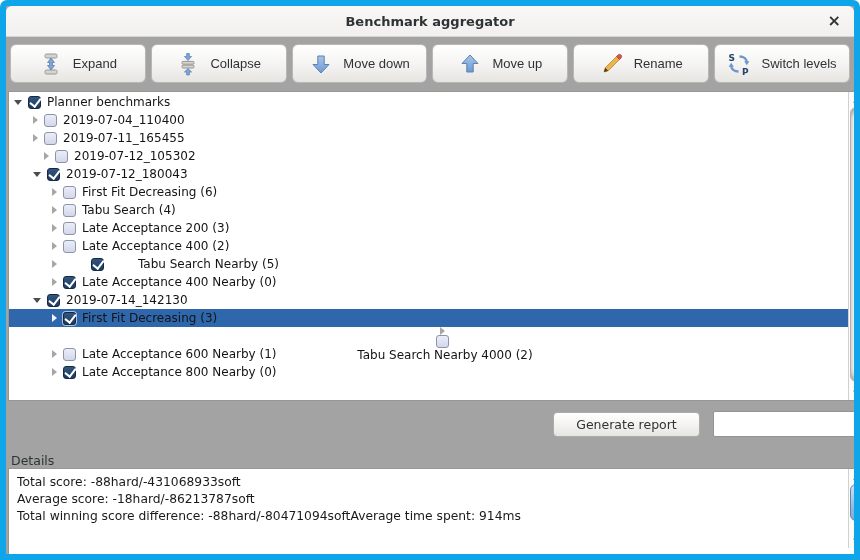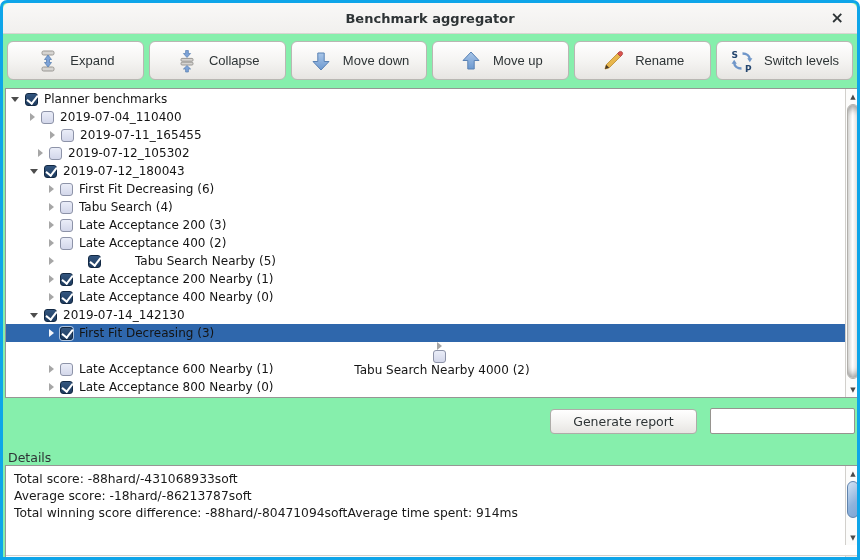--- a/index.html
+++ b/index.html
@@ -1,18 +1,18 @@
 <!DOCTYPE html>
 <html><head>
 <meta charset="utf-8">
 <style>
   html,body{margin:0;padding:0;background:#ffffff;}
   .window{
     position:relative;width:860px;height:560px;box-sizing:border-box;
-    background:#86efac;border:3px solid #0ea5e9;border-radius:7px 7px 0 0;
+    background:#a3a3a3;border:6px solid #0ea5e9;border-radius:7px 7px 0 0;
     font-family:"DejaVu Sans","Liberation Sans",sans-serif;overflow:hidden;
   }
   
   .titlebar{
     position:absolute;left:0;top:0;right:0;height:30px;
     background:linear-gradient(#f9f8f7,#f1f0ee);
     border-bottom:1px solid #d7d5d1;border-radius:6px 6px 0 0;
     display:flex;align-items:center;justify-content:center;
     font-size:13px;font-weight:bold;color:#2e3436;
   }
@@ -185,26 +185,26 @@
         <div class="tree-row" style="padding-left: 5px;">
           <span class="expander expanded"></span>
           <span class="checkbox checked"></span>
           <span class="tree-label">Planner benchmarks</span>
         </div>
         <div class="tree-row" style="padding-left: 24px;">
           <span class="expander collapsed"></span>
           <span class="checkbox unchecked"></span>
           <span class="tree-label">2019-07-04_110400</span>
         </div>
-        <div class="tree-row" style="padding-left: 24px; margin-left: 20px;">
+        <div class="tree-row" style="padding-left: 24px;">
           <span class="expander collapsed"></span>
           <span class="checkbox unchecked"></span>
           <span class="tree-label">2019-07-11_165455</span>
         </div>
-        <div class="tree-row" style="padding-left: 32px;">
+        <div class="tree-row" style="padding-left: 24px; margin-left: 11px;">
           <span class="expander collapsed"></span>
           <span class="checkbox unchecked"></span>
           <span class="tree-label">2019-07-12_105302</span>
         </div>
         <div class="tree-row" style="padding-left: 24px;">
           <span class="expander expanded"></span>
           <span class="checkbox checked"></span>
           <span class="tree-label">2019-07-12_180043</span>
         </div>
         <div class="tree-row" style="padding-left: 43px;">
@@ -224,25 +224,20 @@
         </div>
         <div class="tree-row" style="padding-left: 43px;">
           <span class="expander collapsed"></span>
           <span class="checkbox unchecked"></span>
           <span class="tree-label">Late Acceptance 400 (2)</span>
         </div>
         <div class="tree-row" style="padding-left: 43px; gap: 28px;">
           <span class="expander collapsed"></span>
           <span class="checkbox checked"></span>
           <span class="tree-label">Tabu Search Nearby (5)</span>
-        </div>
-        <div class="tree-row" style="padding-left: 43px;">
-          <span class="expander collapsed"></span>
-          <span class="checkbox checked"></span>
-          <span class="tree-label">Late Acceptance 200 Nearby (1)</span>
         </div>
         <div class="tree-row" style="padding-left: 43px;">
           <span class="expander collapsed"></span>
           <span class="checkbox checked"></span>
           <span class="tree-label">Late Acceptance 400 Nearby (0)</span>
         </div>
         <div class="tree-row" style="padding-left: 24px;">
           <span class="expander expanded"></span>
           <span class="checkbox checked"></span>
           <span class="tree-label">2019-07-14_142130</span>

